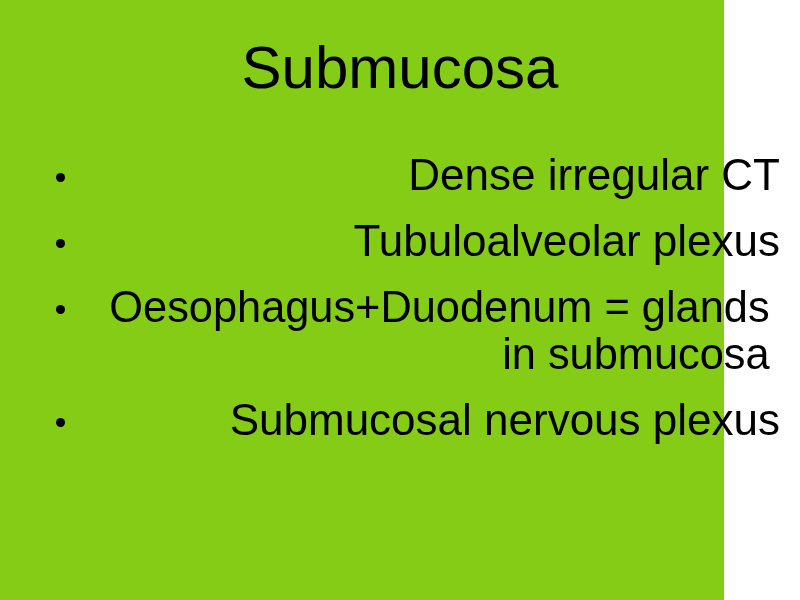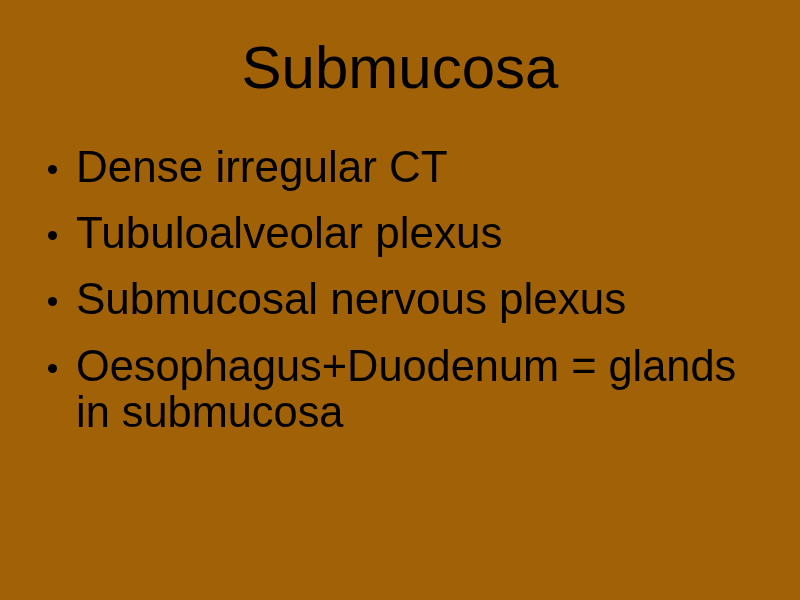--- a/index.html
+++ b/index.html
@@ -10,23 +10,23 @@
     width: 800px;
     height: 600px;
     background: #ffffff;
     font-family: "Liberation Sans", sans-serif;
     color: #000000;
     overflow: hidden;
   }
 
   .slide {
     position: relative;
-    width: 800px;
+    width: 724px;
     height: 600px;
-    background: #a16207;
+    background: #84cc16;
     box-sizing: border-box;
   }
 
   .slide-title {
     position: absolute;
     top: 38px;
     left: 0;
     width: 800px;
     text-align: center;
     font-size: 60px;
@@ -36,23 +36,24 @@
     color: #000000;
     margin: 0;
     white-space: nowrap;
   }
 
   .bullet-list {
     position: absolute;
     top: 140px;
     left: 38px;
     width: 730px;
-    margin: 4px;
+    margin: 12px;
     padding: 0;
     list-style: none;
+    text-align: right;
   }
 
   .bullet-item {
     position: relative;
     padding-left: 34px;
     margin: 0 0 20px 0;
     font-size: 44px;
     line-height: 1.05;
     color: #000000;
   }
@@ -94,25 +95,25 @@
     <li class="bullet-item">
       <span class="bullet-dot"></span>
       <span class="bullet-text">Dense irregular CT</span>
     </li>
 
     <li class="bullet-item">
       <span class="bullet-dot"></span>
       <span class="bullet-text">Tubuloalveolar plexus</span>
     </li>
 
-    <li class="bullet-item">
-      <span class="bullet-dot"></span>
-      <span class="bullet-text">Submucosal nervous plexus</span>
-    </li>
-
     <li class="bullet-item condensed">
       <span class="bullet-dot"></span>
       <span class="bullet-text">Oesophagus+Duodenum = glands
 in submucosa</span>
     </li>
 
+    <li class="bullet-item">
+      <span class="bullet-dot"></span>
+      <span class="bullet-text">Submucosal nervous plexus</span>
+    </li>
+
   </ul>
 </div>
 
 </body></html>

